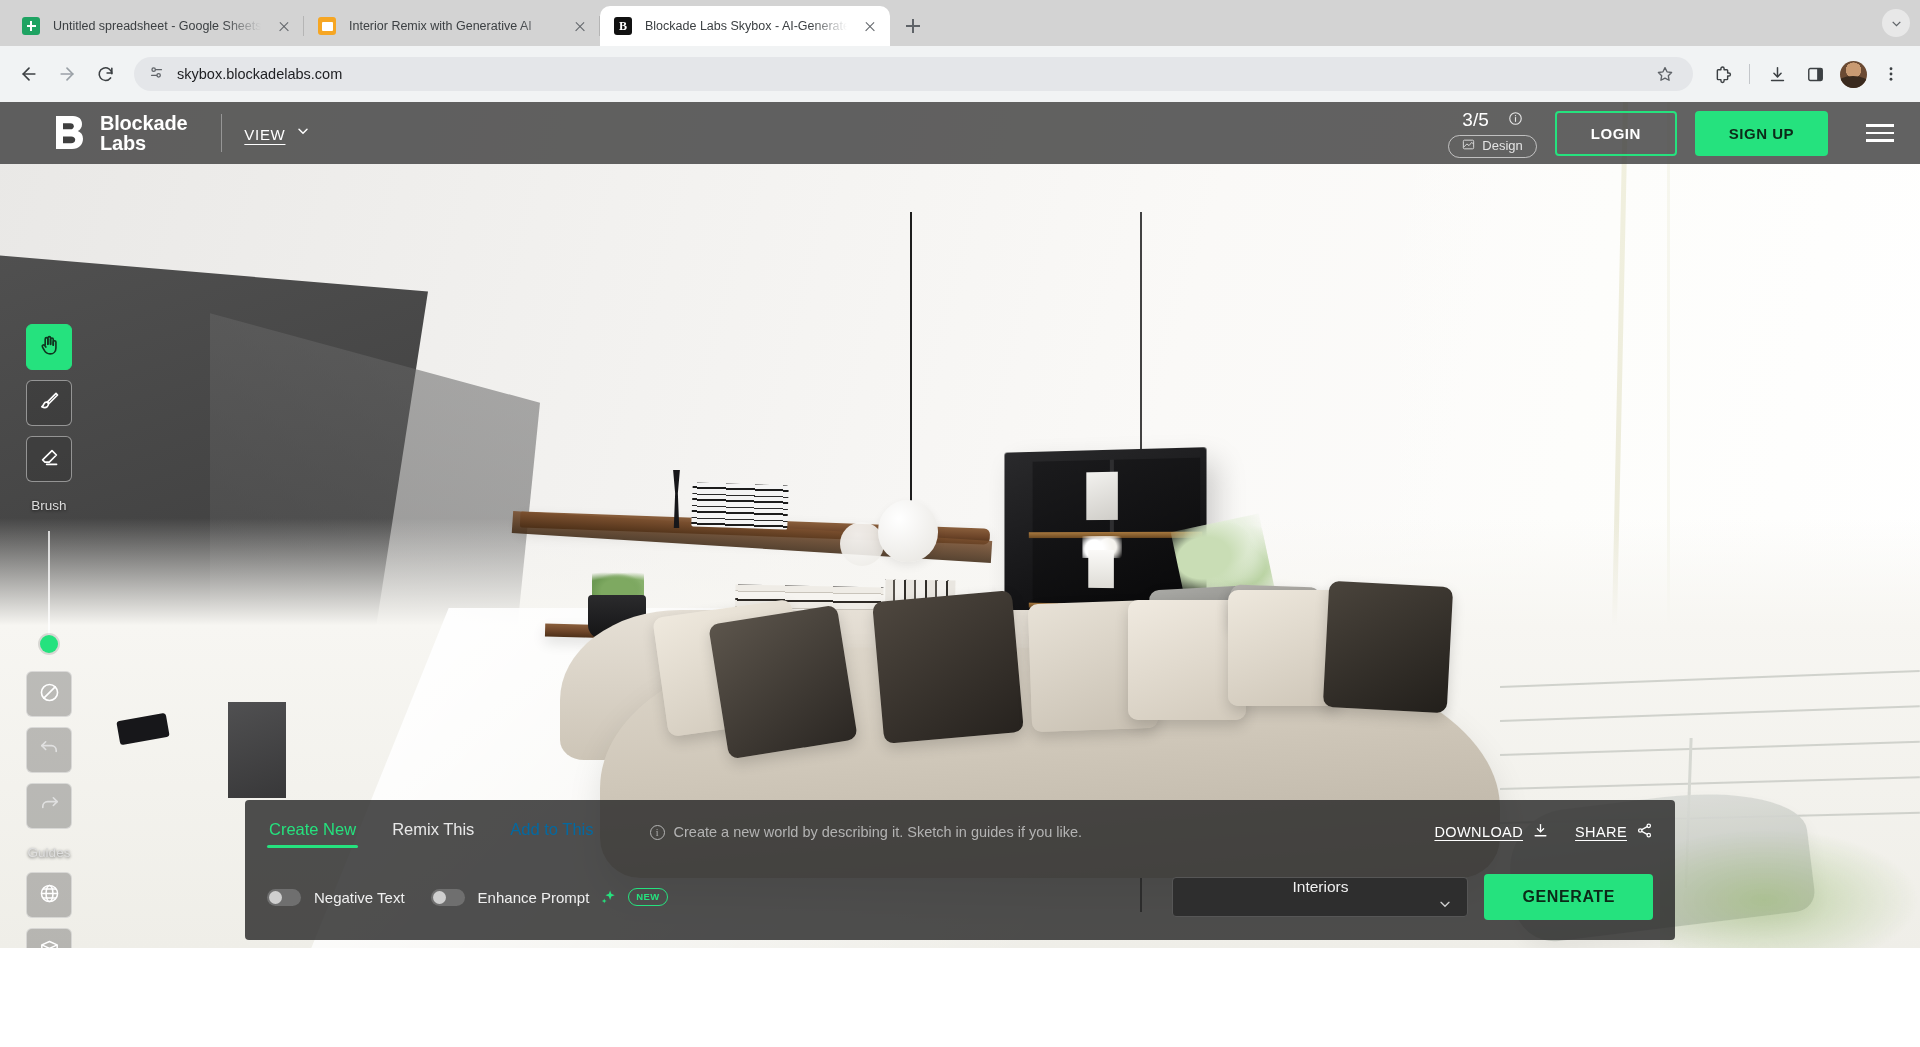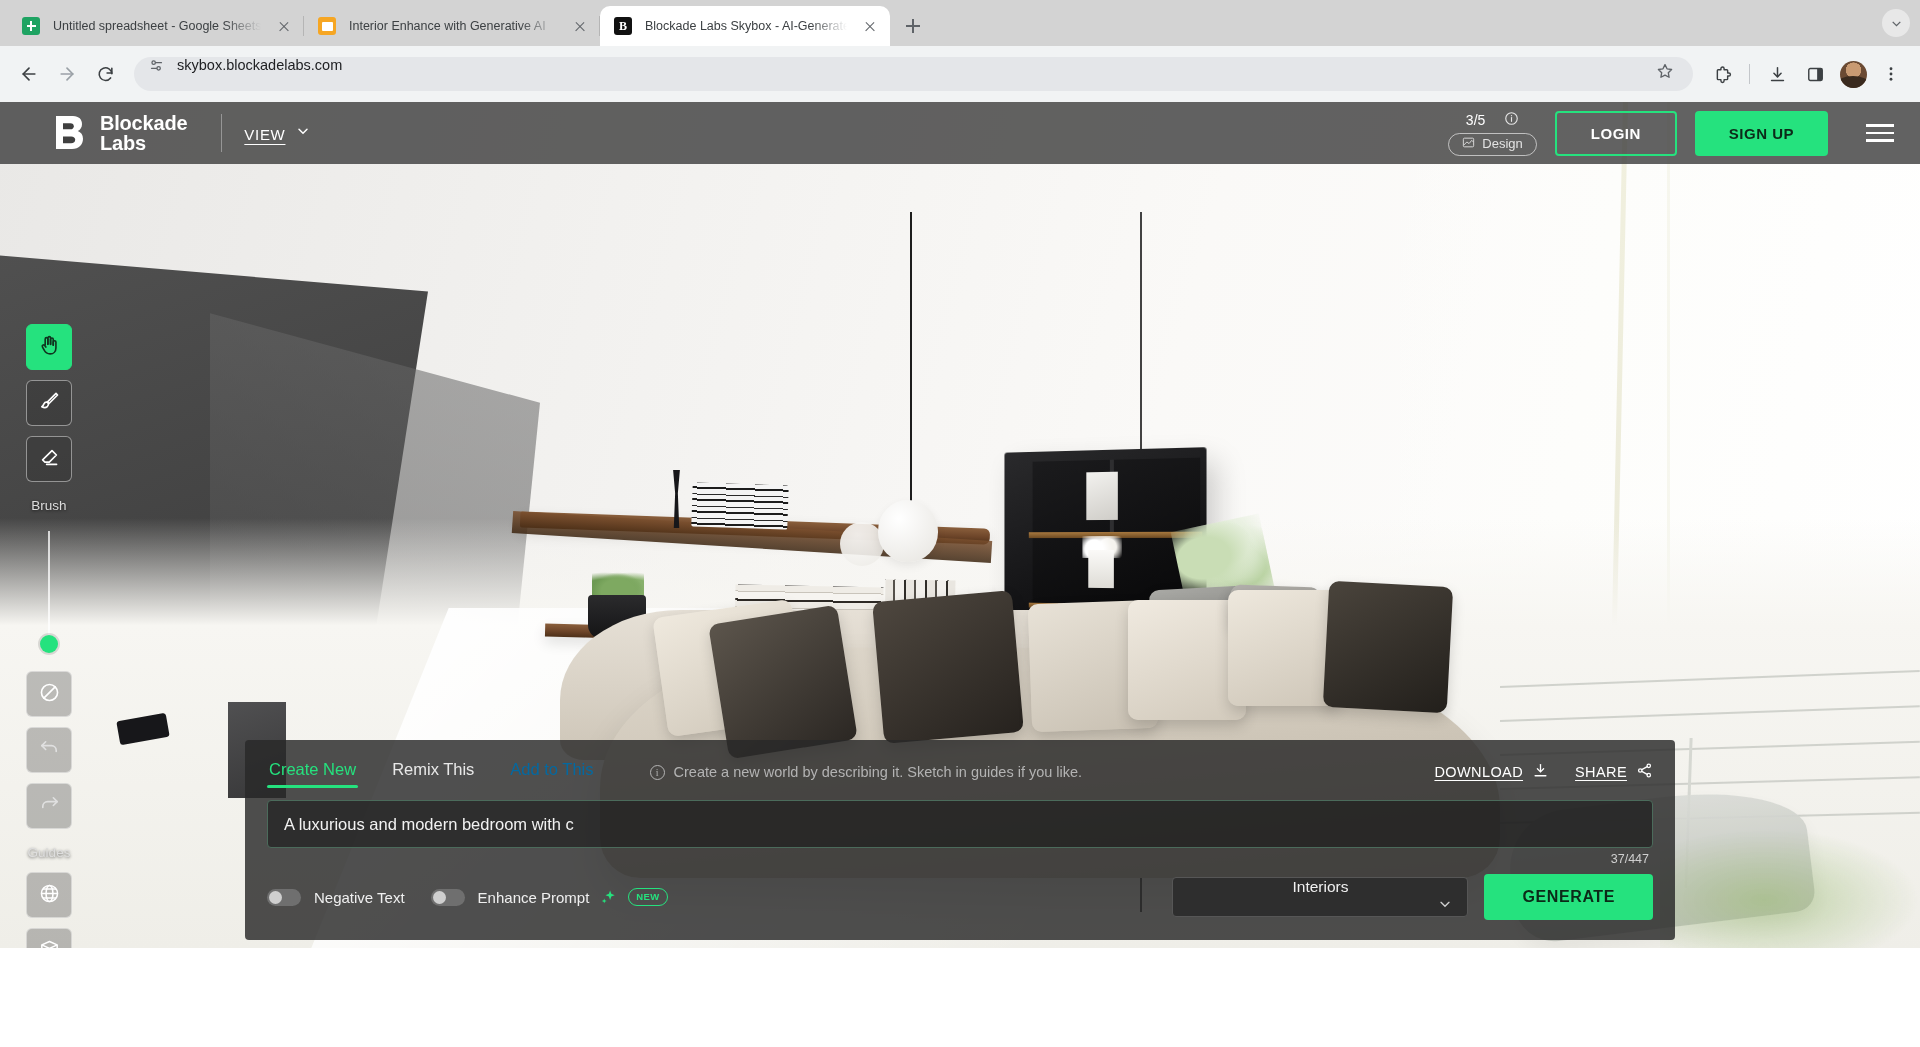--- a/index.html
+++ b/index.html
@@ -139,21 +139,21 @@
     display: flex; align-items: center; justify-content: center;
     border-radius: 50%;
     flex-shrink: 0;
   }
   .omnibox {
     flex: 1;
     height: 34px;
     background: #e4e6e9;
     border-radius: 17px;
     display: flex;
-    align-items: flex-start;
+    align-items: center;
     padding: 0 14px;
     margin: 0 8px;
     gap: 12px;
     min-width: 0;
   }
   .omnibox-url {
     font-size: 14.5px;
     color: #202124;
     white-space: nowrap;
     overflow: hidden;
@@ -447,21 +447,21 @@
     color:#fff; font-weight:bold; font-size:20px; line-height:1.02; letter-spacing:-0.2px;
   }
   .appbar-divider { width:1px; height:38px; background:rgba(255,255,255,.35); margin:0 22px 0 34px; }
   .view-menu { display:flex; align-items:flex-end; gap:10px; }
   .view-label {
     color:#fff; font-size:15px; letter-spacing:.7px;
     text-decoration: underline; text-underline-offset:4px;
   }
   .appbar-right { margin-left:auto; display:flex; align-items:center; gap:18px; }
   .credits { display:flex; flex-direction:column; align-items:center; gap:4px; }
-  .credits-row { display:flex; align-items:center; gap:19px; color:#fff; font-size:14px; }
+  .credits-row { display:flex; align-items:center; gap:19px; color:#fff; font-size:19px; }
   .relaxed-chip {
     border:1px solid rgba(255,255,255,.6);
     border-radius:14px;
     padding:2px 13px 3px;
     color:#e3e3e3; font-size:13px;
     display:flex; align-items:center; gap:7px;
   }
   .btn-login {
     border:2px solid #25E27E; color:#fff;
     background: transparent;
@@ -596,21 +596,21 @@
 <div class="browser-tabstrip">
 
   <div class="tab inactive">
     <span class="tab-favicon fav-sheets"></span>
     <span class="tab-title">Untitled spreadsheet - Google Sheets</span>
     <span class="tab-close"></span>
   </div>
 
   <div class="tab inactive">
     <span class="tab-favicon fav-orange"></span>
-    <span class="tab-title">Interior Enhance with Generative AI</span>
+    <span class="tab-title">Interior Remix with Generative AI</span>
     <span class="tab-close"></span>
   </div>
 
   <div class="tab active">
     <span class="tab-favicon fav-blockade">B</span>
     <span class="tab-title">Blockade Labs Skybox - AI-Generated 360° Worlds</span>
     <span class="tab-close"></span>
   </div>
 
   <div class="newtab-btn"></div>
@@ -957,24 +957,20 @@
                 <circle cx="18" cy="5.4" r="2.4"></circle>
                 <circle cx="6" cy="12" r="2.4"></circle>
                 <circle cx="18" cy="18.6" r="2.4"></circle>
                 <path d="M8.2 10.8l7.6-4.2M8.2 13.2l7.6 4.2"></path>
               </svg>
           </span>
         </div>
       </div>
     </div>
 
-    <div class="prompt-input-wrap">
-      <input class="prompt-input" type="text" value="A luxurious and modern bedroom with c" style="">
-      <div class="counter">37/447</div>
-    </div>
 
     <div class="prompt-bottom">
       <span class="toggle"></span>
       <span class="tg-label">Negative Text</span>
 
       <span class="toggle" style="margin-left:26px;"></span>
       <span class="tg-label">Enhance Prompt</span>
       <span style="margin-left:10px; display:flex; align-items:center;">
         <svg width="19" height="19" viewBox="0 0 24 24" fill="#25E27E">
           <path d="M14 3l1.5 4.2L19.8 9l-4.3 1.8L14 15l-1.5-4.2L8.2 9l4.3-1.8z"></path>

